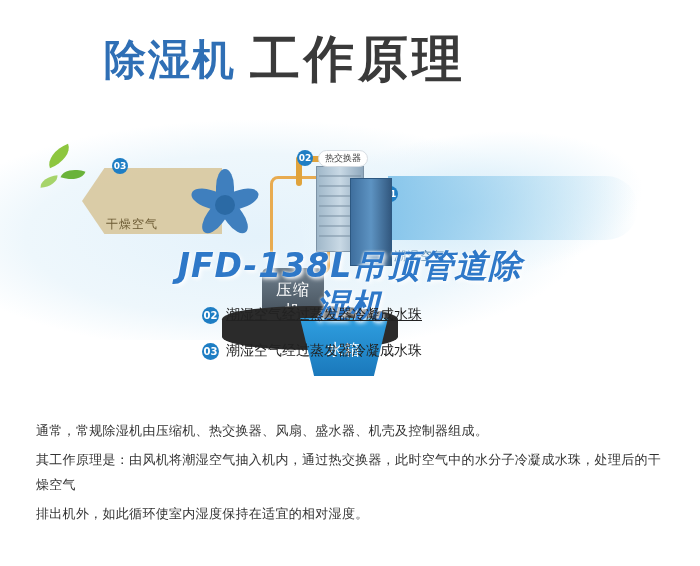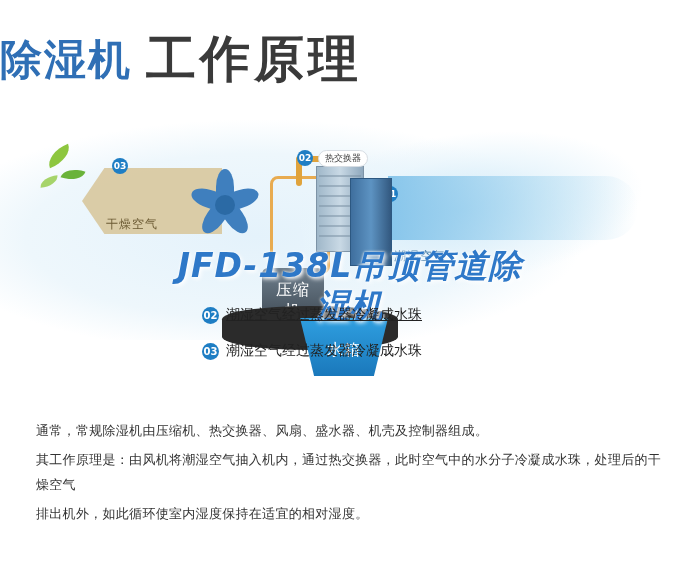--- a/index.html
+++ b/index.html
@@ -38,20 +38,21 @@
     width:400px;height:170px;
     background:radial-gradient(ellipse 230px 95px at 40% 50%, #cfe9f8 0%, rgba(232,245,252,0.65) 55%, rgba(255,255,255,0) 80%);
     transform:rotate(-8deg);
     pointer-events:none;
   }
 
   .title-row{
     position:absolute;
     left:0;top:26px;
     width:570px;
+    text-align:center;
     white-space:nowrap;
   }
   .title-a{
     font-family:"DejaVu Sans","Liberation Sans",sans-serif;
     font-size:42px;
     font-weight:bold;
     color:#2f6fb5;
     letter-spacing:2px;
     vertical-align:middle;
   }

